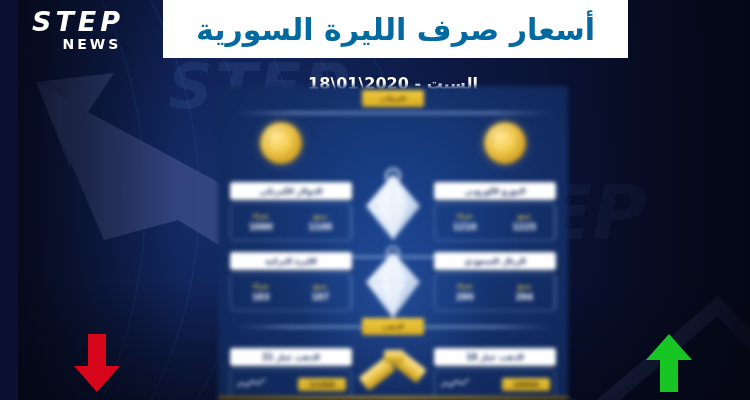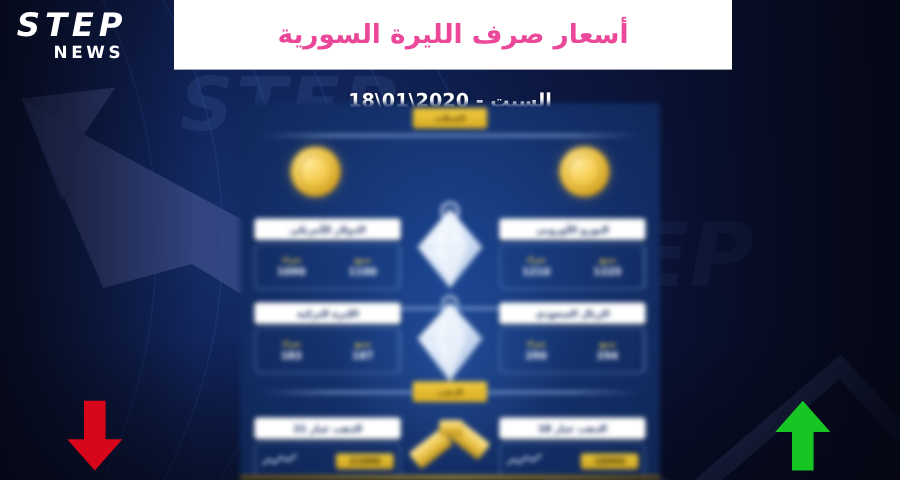--- a/index.html
+++ b/index.html
@@ -3,21 +3,21 @@
 <meta charset="utf-8">
 <style>
   * { margin:0; padding:0; box-sizing:border-box; }
   html,body { width:750px; height:400px; overflow:hidden; }
   body {
     font-family:"DejaVu Sans", sans-serif;
     background:#0b1030;
     position:relative;
   }
 
-  #stage { position:absolute; inset:0; overflow:hidden; }
+  #stage { position:absolute; inset:0; overflow:hidden;margin-left:18px; }
 
   
   .bg-base {
     position:absolute; inset:0;
     background:
       radial-gradient(circle at 30% 48%, #16306b 0%, #11245a 22%, #0d1a45 42%, #0a1234 62%, #080e28 100%),
       linear-gradient(90deg,#090f2a 0%, #0e1a46 35%, #0c1740 62%, #070c22 100%);
   }
   .bg-arcs { position:absolute; inset:0; opacity:.45; }
   .bg-arcs svg { width:100%; height:100%; display:block; }
@@ -63,22 +63,22 @@
   }
 
   
   .title-banner {
     position:absolute; left:145px; top:0; width:465px; height:58px;
     background:#ffffff;
     display:flex; align-items:center; justify-content:center;
   }
   .title-text {
     direction:rtl;
-    font-size:22px; font-weight:bold;
-    color:#ec4899;
+    font-size:30px; font-weight:bold;
+    color:#0369a1;
     white-space:nowrap;
     font-family:"DejaVu Sans", sans-serif;
   }
 
   .date-text {
     position:absolute; top:74px; left:0; width:750px;
     text-align:center; direction:rtl;
     font-size:16px; font-weight:bold; color:#ffffff;
     text-shadow:0 1px 3px rgba(0,0,0,.6);
     font-family:"DejaVu Sans", sans-serif;

